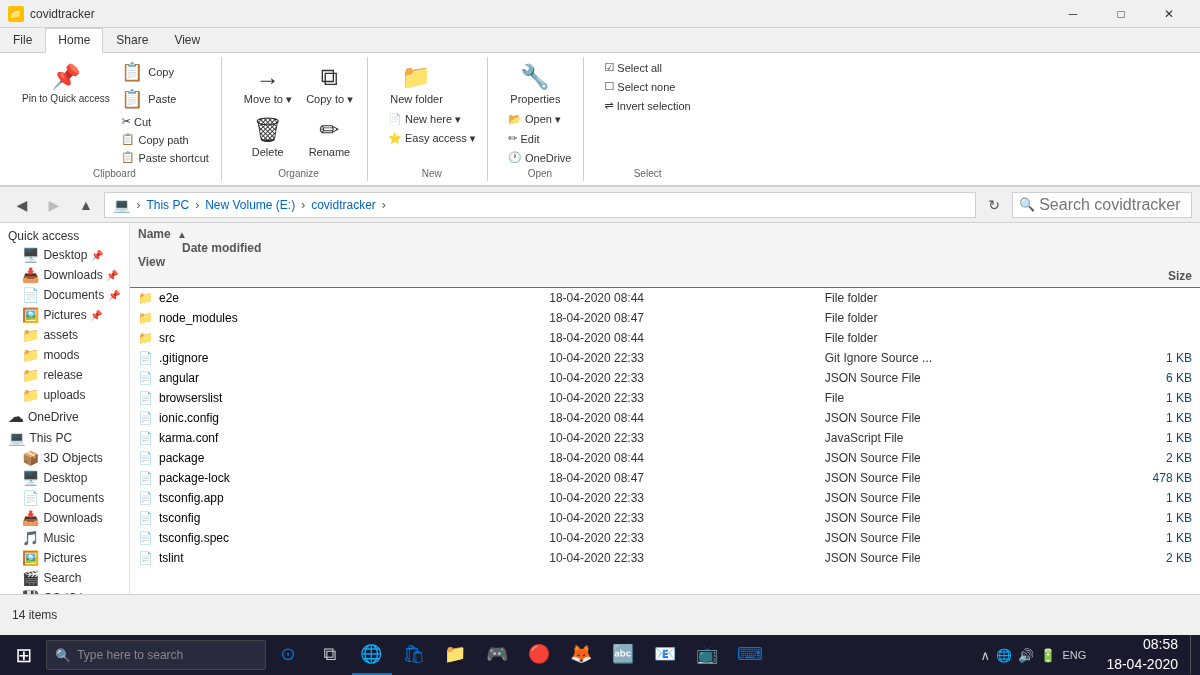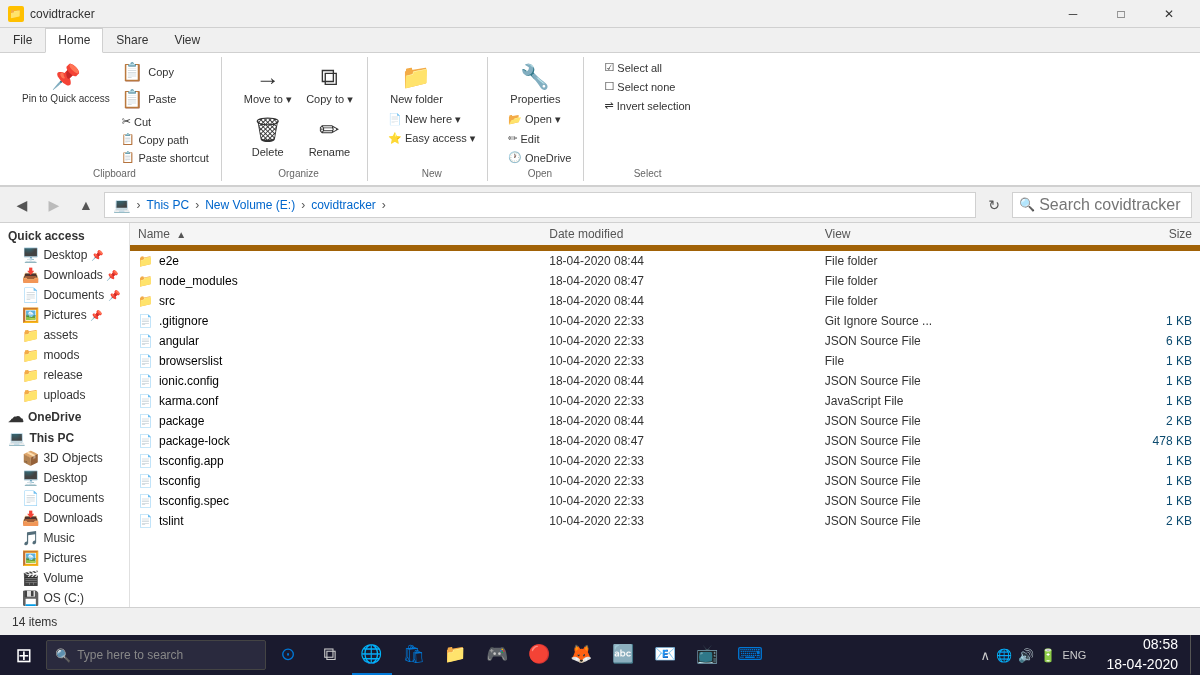--- a/index.html
+++ b/index.html
@@ -41,40 +41,40 @@
     .search-icon { color: #555; font-size: 13px; }
 
     
     .main { display: flex; flex: 1; overflow: hidden; }
 
     
     .sidebar { width: 130px; background: white; border-right: 1px solid #e0e0e0; overflow-y: auto; padding: 4px 0; }
     .sidebar-item { display: flex; align-items: center; gap: 4px; padding: 2px 8px; cursor: pointer; font-size: 12px; color: #333; white-space: nowrap; }
     .sidebar-item .folder-icon { font-size: 14px; }
     .sidebar-section { padding-left: 14px; }
-    .sidebar-header { display: flex; align-items: center; gap: 4px; padding: 2px 8px; cursor: pointer; font-size: 12px; font-weight: bold; color: #333; }
+    .sidebar-header { display: flex; align-items: center; gap: 4px; padding: 2px 8px; cursor: pointer; font-size: 12px; font-weight: normal; color: #333; }
     .pin-icon { font-size: 10px; color: #888; }
 
     
     .file-area { flex: 1; background: white; display: flex; flex-direction: column; overflow: hidden; }
-    .file-list-header { display: flex; padding: 4px 8px; border-bottom: 6px solid #a16207; background: #f5f5f5; font-size: 12px; color: #555; font-weight: 400; }
+    .file-list-header { display: flex; padding: 4px 8px; border-bottom: 1px solid #a16207; background: #f5f5f5; font-size: 12px; color: #555; font-weight: 700; flex-direction: column; }
     .col-name { flex: 2; min-width: 200px; }
     .col-date { flex: 1.5; min-width: 150px; margin-left: 44px; }
     .col-type { flex: 1.5; min-width: 130px; }
     .col-size { flex: 0.5; min-width: 70px; text-align: right; }
 
     .file-list { flex: 1; overflow-y: auto; }
     .file-row { display: flex; align-items: center; padding: 2px 8px; cursor: pointer; font-size: 12px; min-height: 20px; }
     .file-row .file-name { flex: 2; min-width: 200px; display: flex; align-items: center; gap: 6px; }
     .file-row .file-date { flex: 1.5; min-width: 150px; color: #333; }
     .file-row .file-type { flex: 1.5; min-width: 130px; color: #333; }
     .file-row .file-size { flex: 0.5; min-width: 70px; text-align: right; color: #0c4a6e; }
 
     
-    .status-bar { height: 28px; background: #f0f0f0; border-top: 1px solid #d0d0d0; display: flex; align-items: center; padding: 0 12px; font-size: 12px; color: #333; gap: 16px; }
+    .status-bar { height: 41px; background: #f0f0f0; border-top: 1px solid #d0d0d0; display: flex; align-items: center; padding: 0 12px; font-size: 12px; color: #333; gap: 16px; }
 
     
     .taskbar { height: 40px; background: #1a1a2e; display: flex; align-items: center; padding: 0 4px; gap: 2px; }
     .taskbar-start { width: 40px; height: 40px; display: flex; align-items: center; justify-content: center; cursor: pointer; }
     .windows-logo { font-size: 20px; color: white; }
     .taskbar-search { display: flex; align-items: center; background: #2a2a3e; border: 1px solid #444; height: 30px; width: 220px; padding: 0 8px; gap: 6px; border-radius: 2px; }
     .taskbar-search .search-icon { color: #aaa; font-size: 13px; }
     .taskbar-search span { color: #888; font-size: 12px; }
     .taskbar-icon { width: 40px; height: 40px; display: flex; align-items: center; justify-content: center; cursor: pointer; border-bottom: 2px solid transparent; }
     .taskbar-icon.active { border-bottom: 2px solid #0078d7; }
@@ -322,21 +322,21 @@
       <div class="sidebar-item">
         <span class="folder-icon">🎵</span>
         <span>Music</span>
       </div>
       <div class="sidebar-item">
         <span class="folder-icon">🖼️</span>
         <span>Pictures</span>
       </div>
       <div class="sidebar-item">
         <span class="folder-icon">🎬</span>
-        <span>Volume</span>
+        <span>Search</span>
       </div>
       <div class="sidebar-item">
         <span class="folder-icon">💾</span>
         <span>OS (C:)</span>
       </div>
       <div class="sidebar-item">
         <span class="folder-icon">💿</span>
 
       </div>
 

